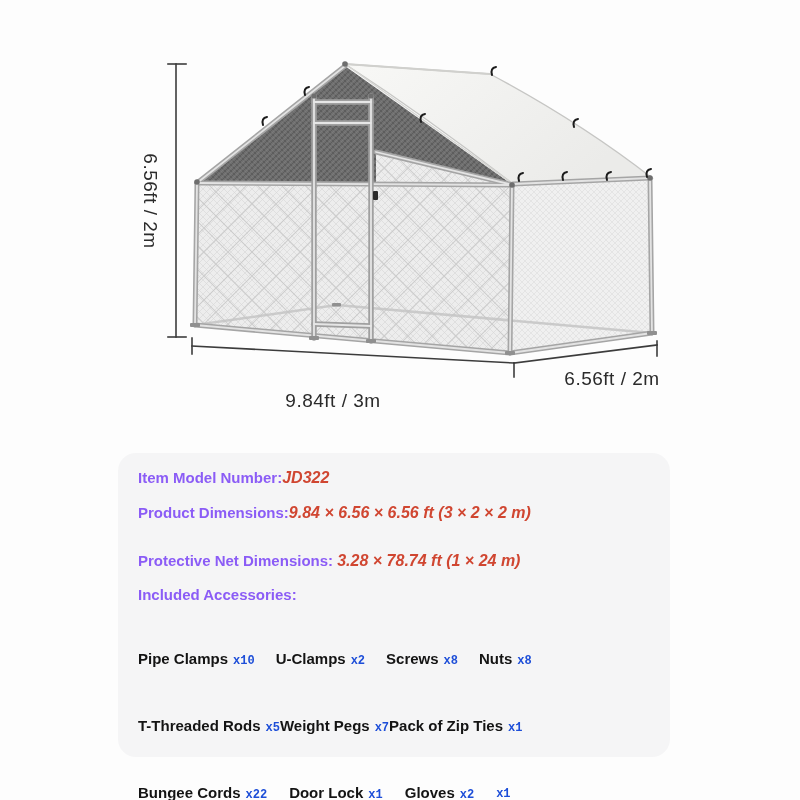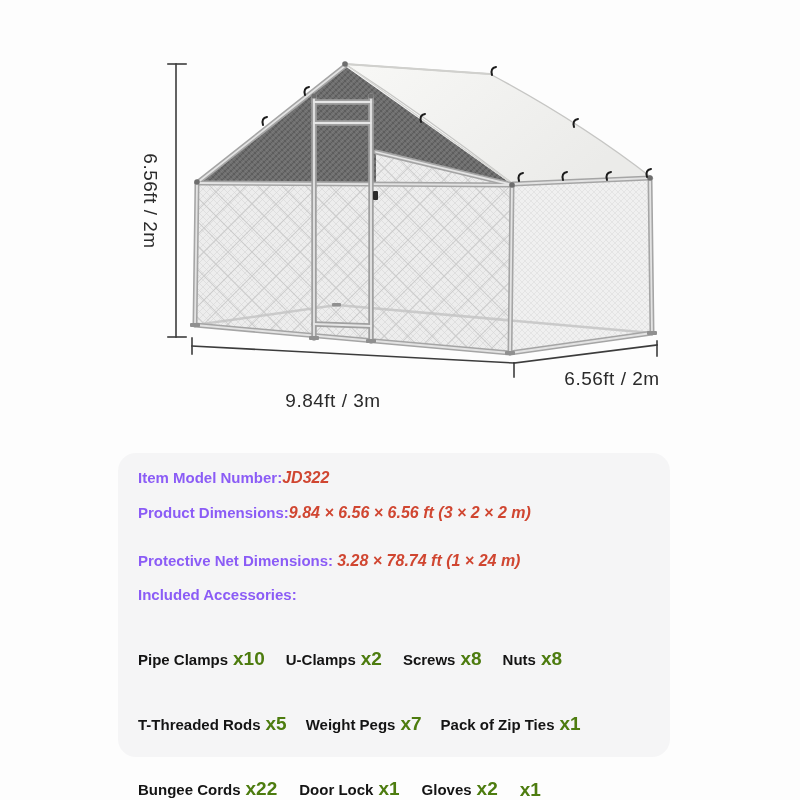--- a/index.html
+++ b/index.html
@@ -63,25 +63,25 @@
   .acc-row{
     display:flex;
     align-items:center;
     font-size:15px;
     line-height:21px;
     margin-bottom:7px;
     white-space:nowrap;
     margin-top:43px;
   }
   .g1{gap:21px;}
-  .g2{gap:19px;margin-bottom:6px;}
+  .g2{margin-bottom:6px;}
   .g3{gap:22px;}
   .acc{display:inline-flex;align-items:baseline;gap:5px;}
   .acc-name{font-weight:700;color:#141414;}
-  .acc-qty{font-weight:700;color:#4d7c0f;font-size:19px;}
+  .acc-qty{font-weight:700;color:#1d4ed8;font-size:12px;font-family:Liberation Mono, monospace;}
 </style>
 </head>
 <body>
 
 <div class="stage">
 
   <svg class="illus" width="800" height="440" viewBox="0 0 800 440">
     <defs>
       <pattern id="meshLight" width="7" height="7" patternUnits="userSpaceOnUse">
         <rect width="7" height="7" fill="#ededed"></rect>

